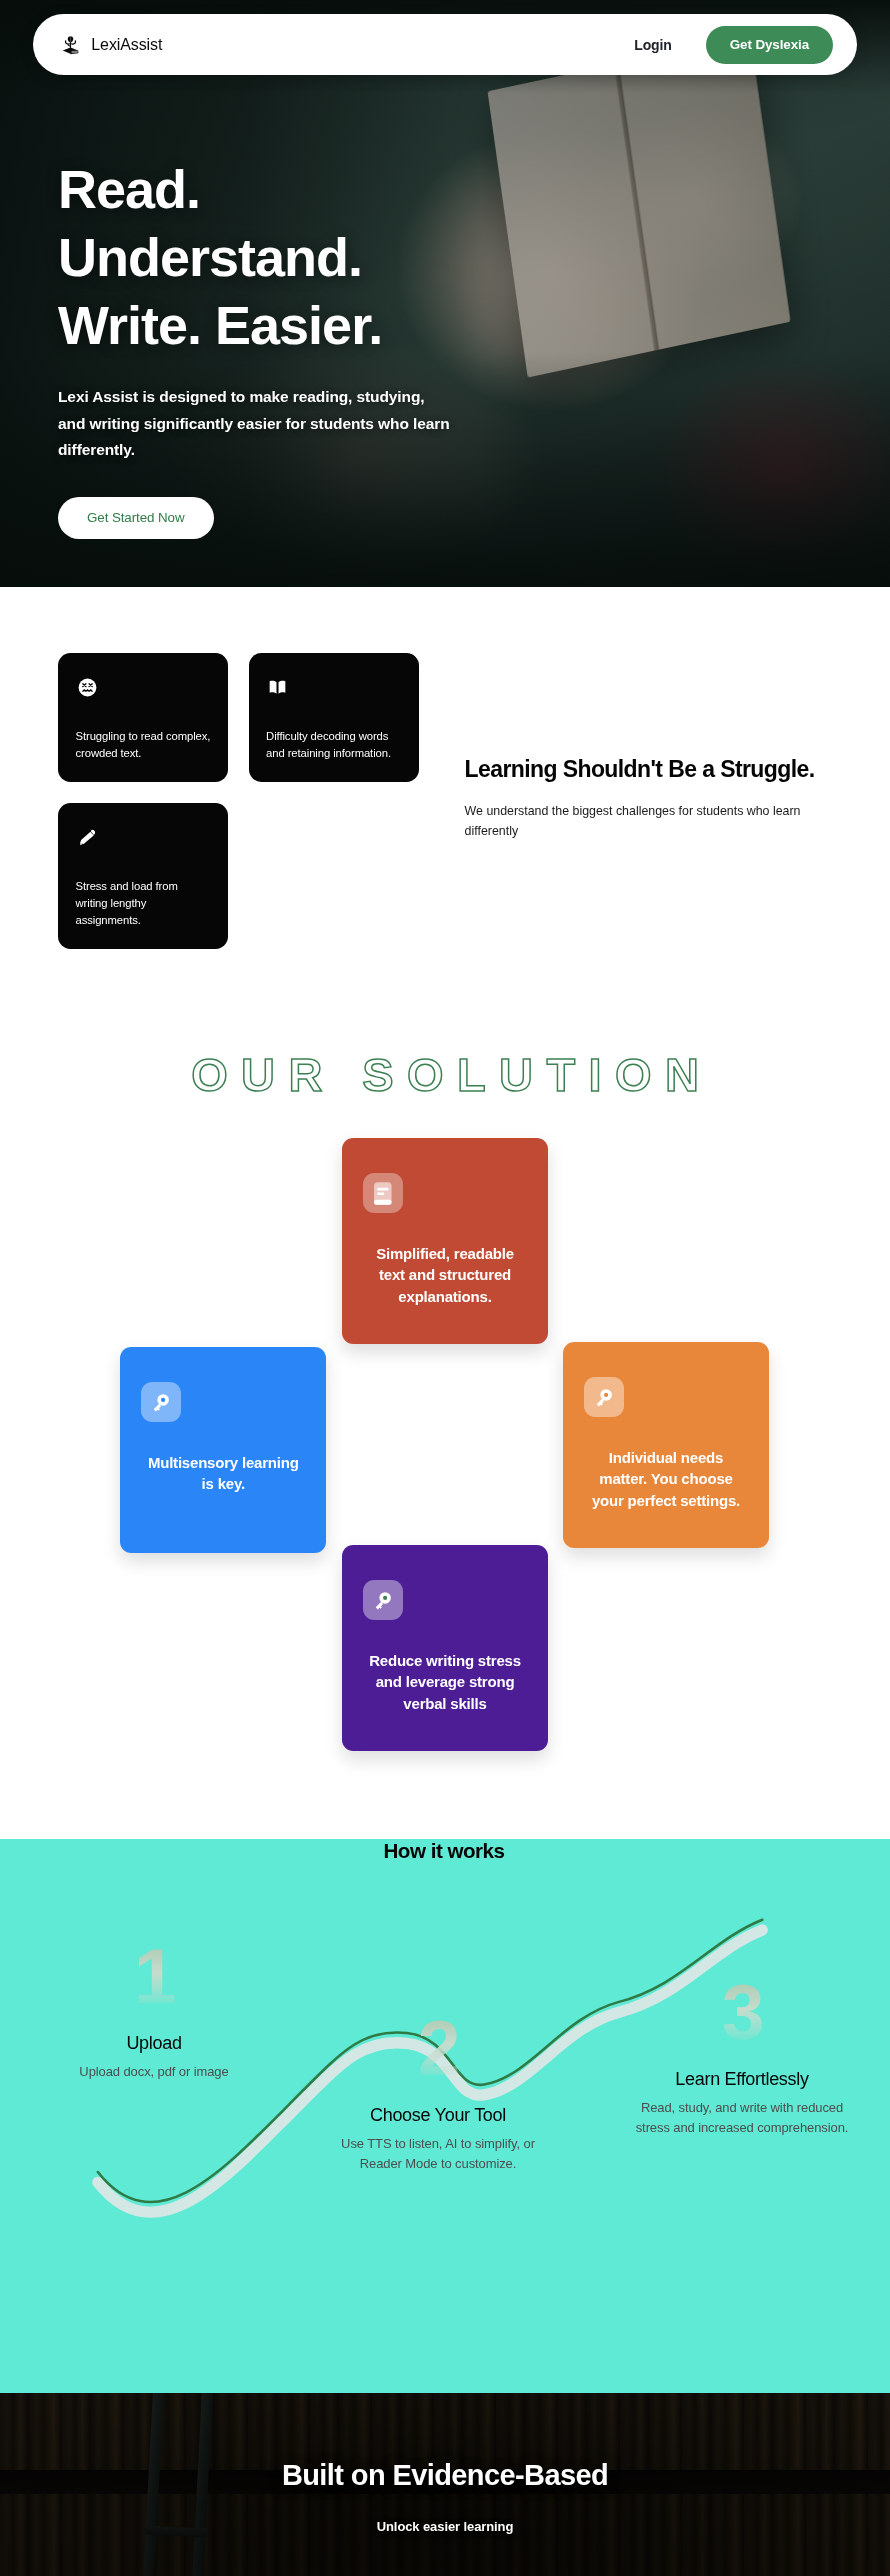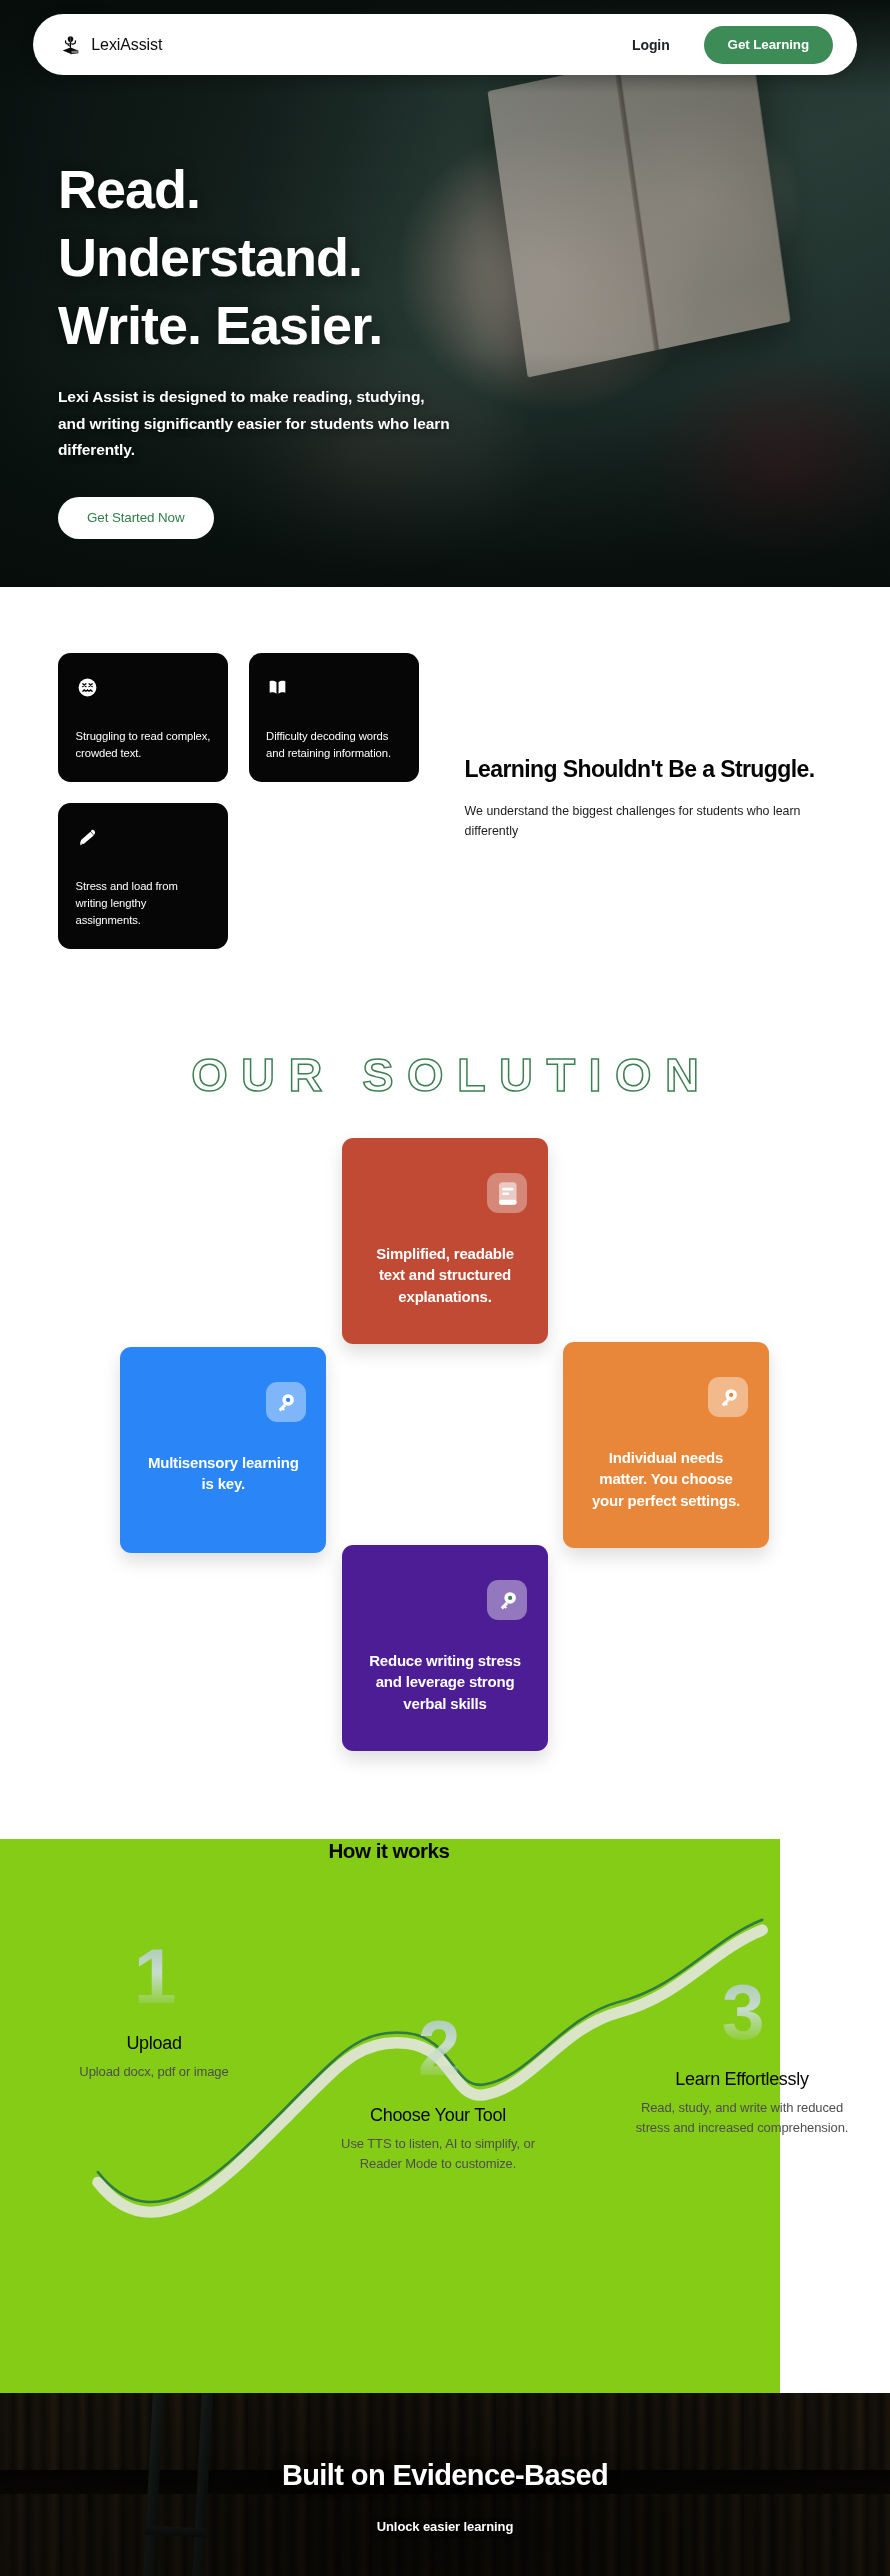--- a/index.html
+++ b/index.html
@@ -144,21 +144,21 @@
     margin-left: 13.4px;
   }
   .sol-grid {
     position: relative; width: 670px; margin: 0 auto; height: 608px;
   }
   .sol-card {
     position: absolute;
     width: 206px; height: 206px;
     border-radius: 11.3px;
     padding: 35px 20.6px 0 20.6px;
-    display: flex; flex-direction: column; align-items: flex-end;
+    display: flex; flex-direction: column; align-items: flex-start;
     box-shadow: 0 8.2px 18.5px rgba(0,0,0,0.13);
   }
   .sol-card .sol-iconbox {
     width: 40px; height: 40px; border-radius: 11.3px;
     display: flex; align-items: center; justify-content: center;
     margin-bottom: 30px;
   }
   .sol-card .sol-text {
     color: #fff; font-size: 15px; line-height: 1.42; font-weight: 800;
     text-align: center; letter-spacing: -0.2px;
@@ -166,21 +166,21 @@
   .sol-top   { left: 232px;  top: 0px;    background: #c04a33; }
   .sol-left  { left: 10.3px;   top: 209px;  background: #2a85f7; }
   .sol-right { left: 453px;  top: 204px;  background: #e8873a; }
   .sol-bottom{ left: 232px;  top: 407px;  background: #4c1d95; }
   .sol-top .sol-iconbox   { background: rgba(255,255,255,0.34); }
   .sol-left .sol-iconbox  { background: rgba(255,255,255,0.40); }
   .sol-right .sol-iconbox { background: rgba(255,255,255,0.42); }
   .sol-bottom .sol-iconbox{ background: rgba(255,255,255,0.40); }
 
   
-  .hiw { position: relative; width: 780px; background: #84cc16; padding: 0 2px 118px 0; }
+  .hiw { position: relative; width: 890px; background: #5eead4; padding: 0 2px 118px 0; }
   .hiw-title {
     text-align: center; font-size: 20.6px; font-weight: 800;
     color: #060606; letter-spacing: -0.5px; margin-bottom: 31px;
   }
   .hiw-wrap { position: relative; width: 890px; height: 381px; }
   .hiw-curve { position: absolute; left: 0; top: 0; width: 890px; height: 381px; }
   .hiw-step { position: absolute; width: 216px; text-align: center; }
   .hiw-num {
     font-size: 77px; font-weight: 800; line-height: 0.95;
     background: linear-gradient(180deg, #a7c9b0 0%, #c7dccd 45%, rgba(255,255,255,0) 97%);
@@ -282,21 +282,21 @@
               <path d="M24 35.4l12-1"></path>
                 <path d="M24 36.8l12-1"></path>
                 <path d="M24 38.2l12-1"></path>
             </g>
           </svg>
         </span>
         <span class="brand-name">LexiAssist</span>
       </div>
       <div class="nav-right">
         <button class="nav-login">Login</button>
-        <button class="nav-cta">Get Learning</button>
+        <button class="nav-cta">Get Dyslexia</button>
       </div>
     </nav>
 
     <div class="hero-copy">
       <h1 class="hero-title">
         <div>Read.</div>
         <div>Understand.</div>
         <div>Write. Easier.</div>
       </h1>
       <p class="hero-sub">Lexi Assist is designed to make reading, studying, and writing significantly easier for students who learn differently.</p>

